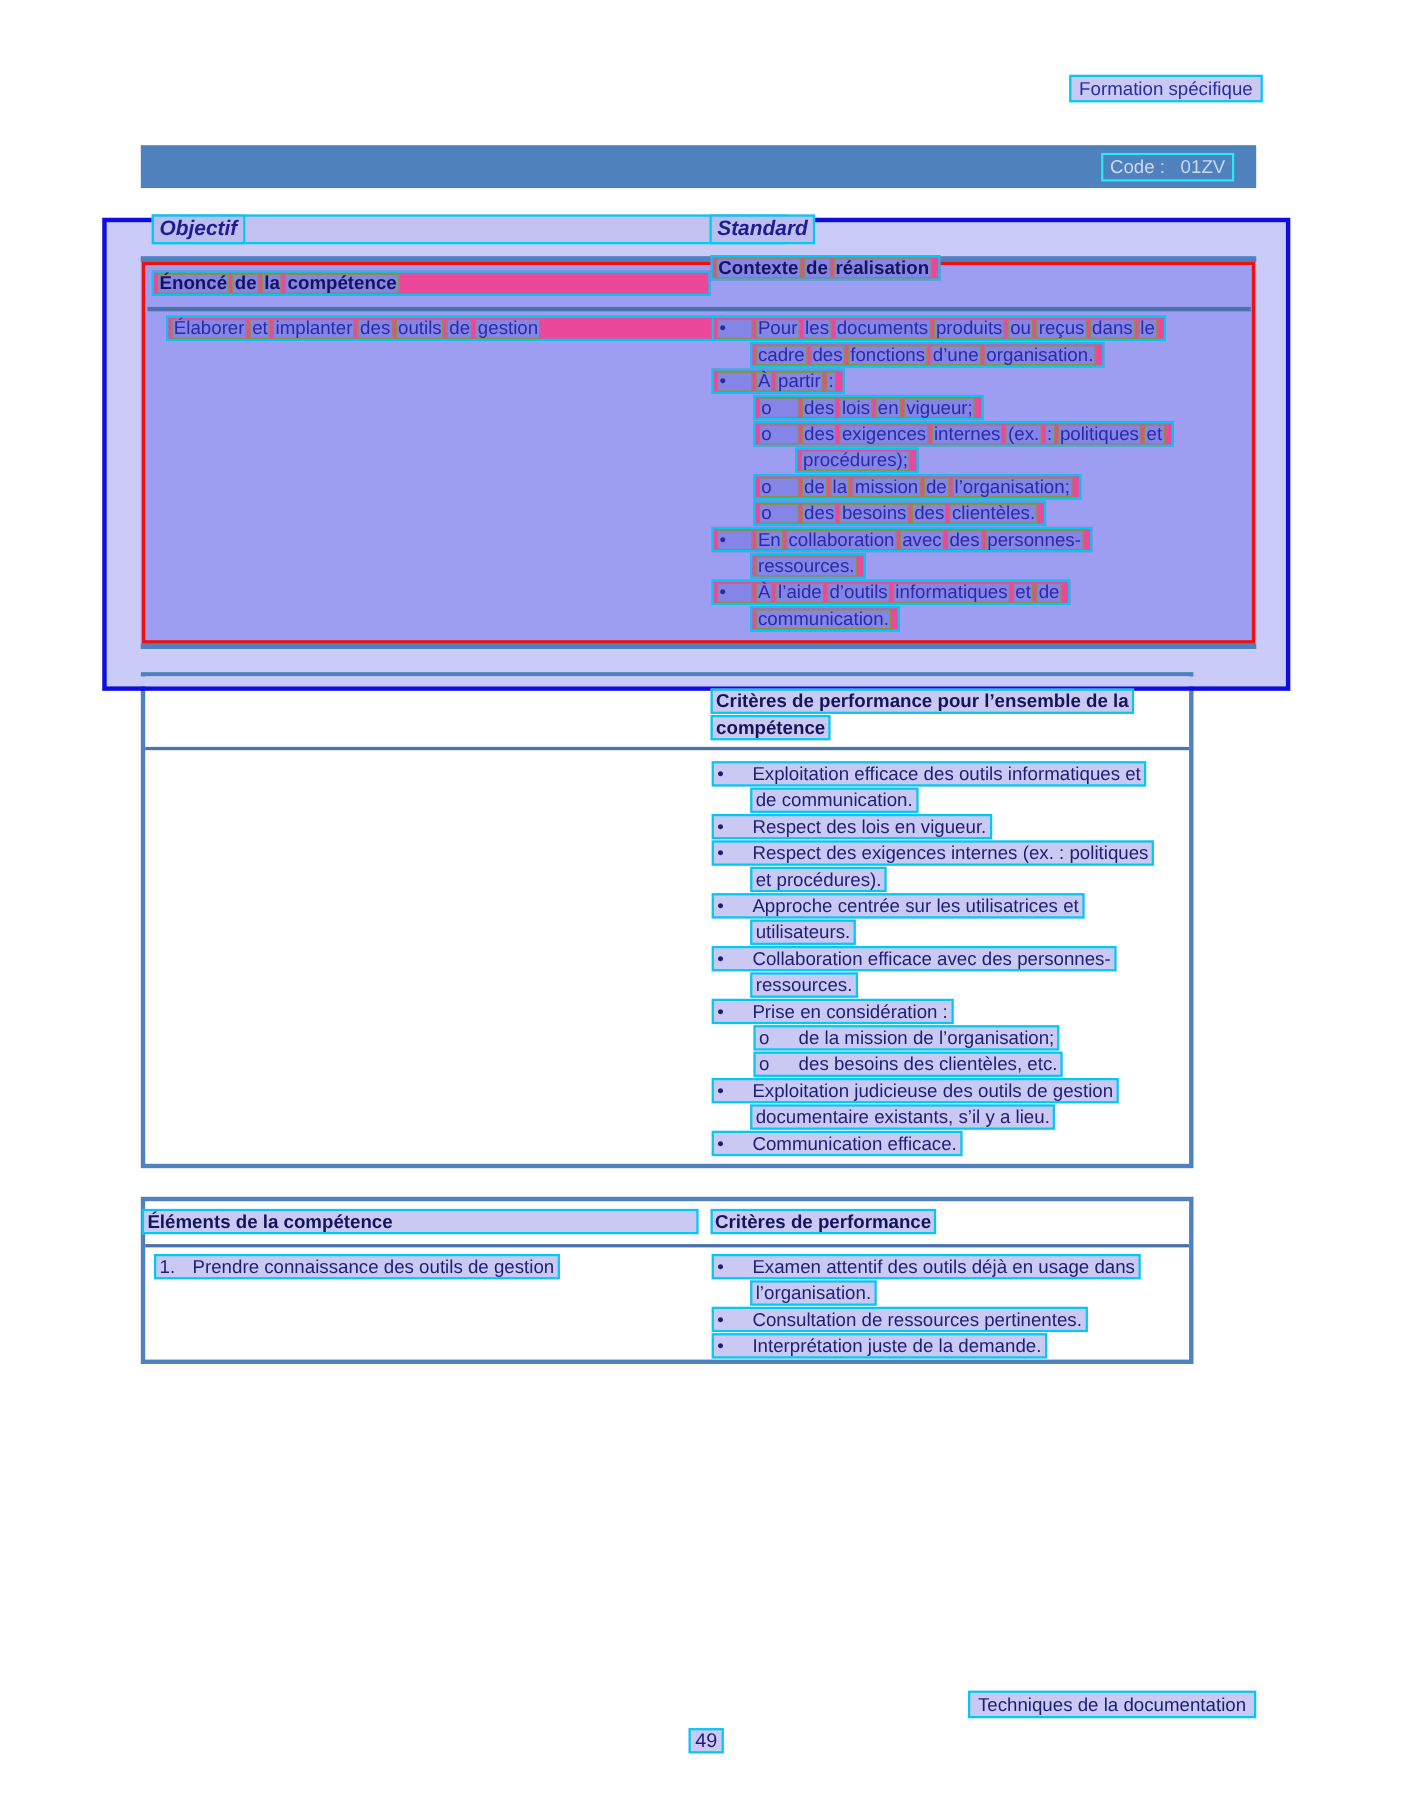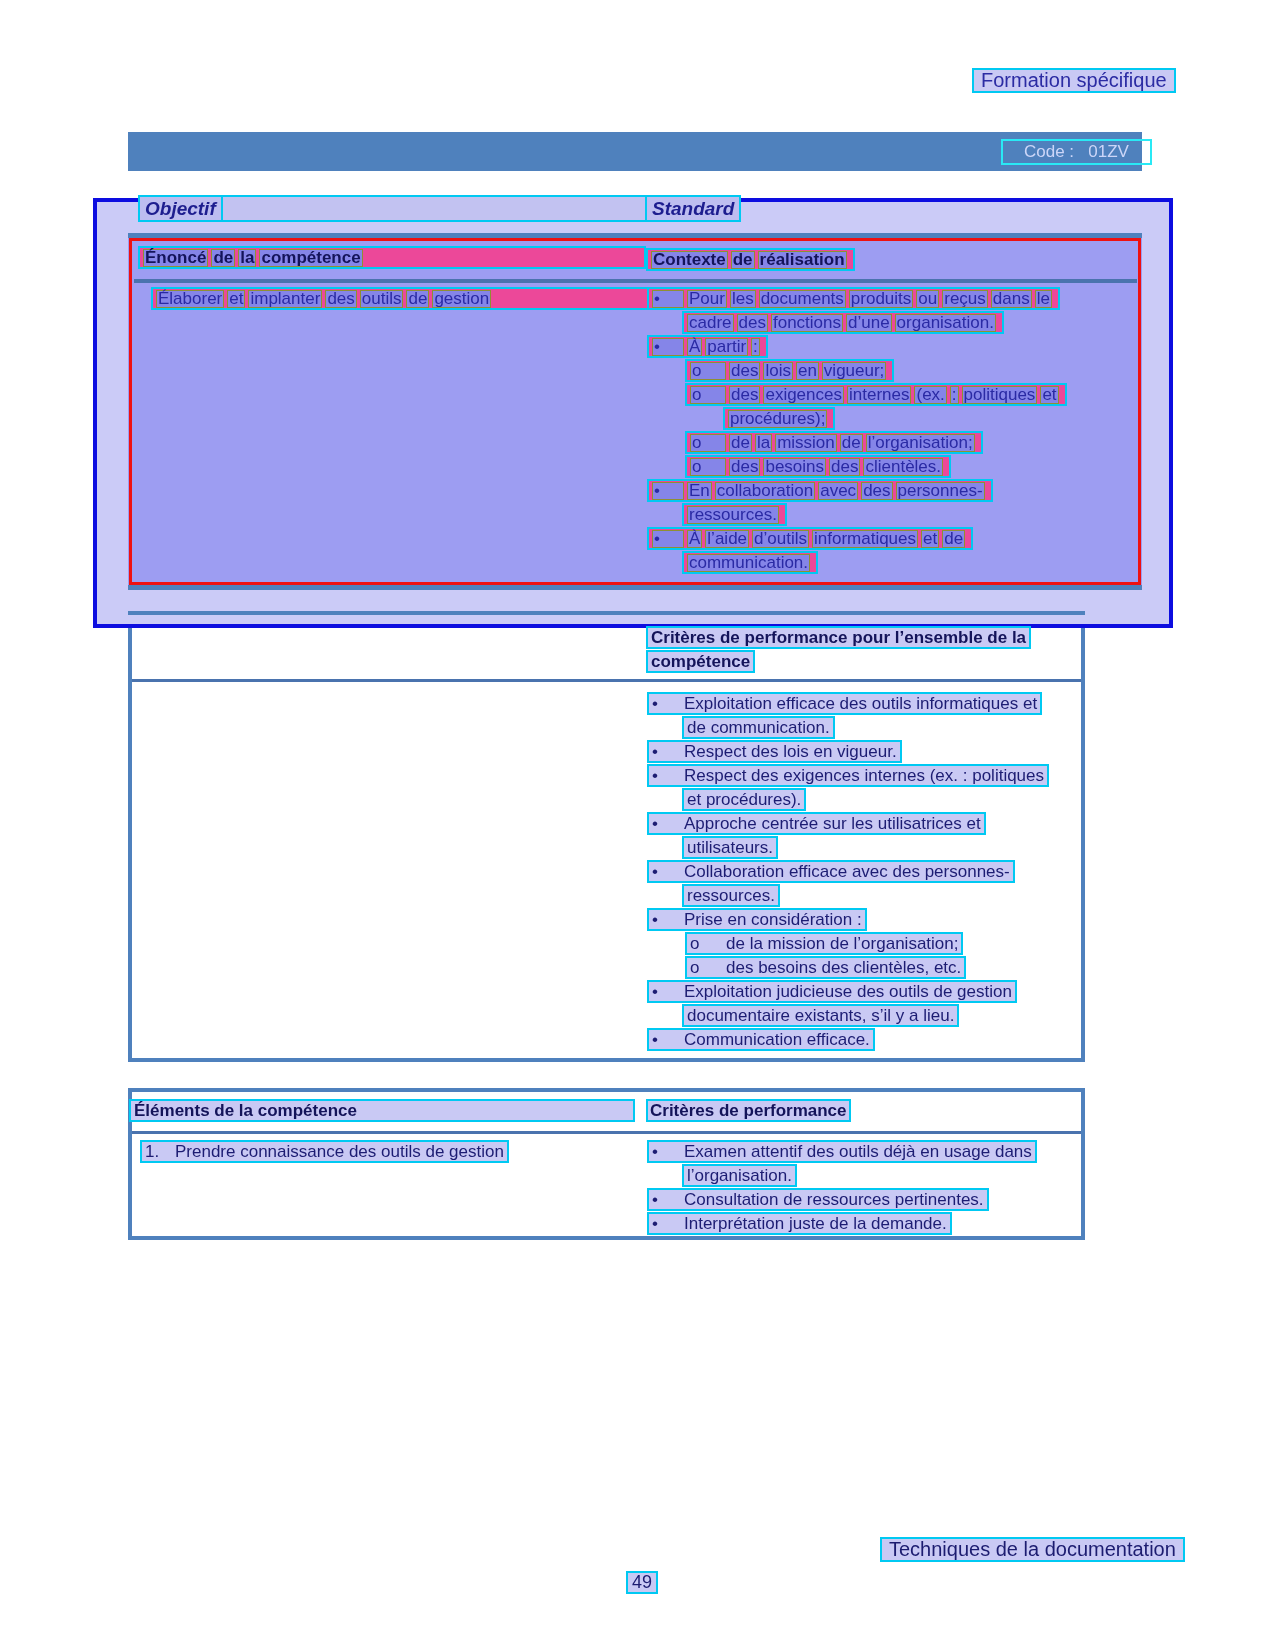--- a/index.html
+++ b/index.html
@@ -4,21 +4,21 @@
 <style>
   html,body{margin:0;padding:0;background:#ffffff;}
   .page{position:relative;width:1275px;height:1651px;background:#ffffff;overflow:hidden;
         font-family:"Liberation Sans",sans-serif;
         --steel:#4f81bd; --cyan:#00c9f2; --navy1:#2a2aa4; --navy2:#1d1d73; --navyh:#14145a;
         --red:#ee1111; --blue:#0d0de0; --lav:#cbcbf7; --periw:#9d9df2;}
   .abs{position:absolute;}
 
   
   .topbar{background:var(--steel);}
-  .codebox{border:2px solid #29e9f5;color:#ccd6f8;font-size:17px;line-height:22px;padding:0 21px;white-space:pre;}
+  .codebox{border:2px solid #29e9f5;color:#ccd6f8;font-size:17px;line-height:22px;padding:0 6px;white-space:pre;}
 
   
   .outerfill{background:var(--lav);z-index:0;}
   .outerborder{border:4px solid var(--blue);box-sizing:border-box;background:transparent;z-index:3;}
   .patch{background:var(--lav);z-index:2;}
 
   
   .t1{background:var(--periw);border-top:5px solid var(--steel);border-bottom:5px solid var(--steel);box-sizing:border-box;z-index:1;}
   .t1red{position:absolute;left:1px;right:1px;top:0;bottom:0;border:3px solid var(--red);}
   .sep{background:#4a73ae;z-index:2;}
@@ -47,21 +47,21 @@
   #t1h1 .band{width:508px;}
   #t1c1 .band{width:509px;}
   #t3h1 .band{width:506px;}
 
   
   .objband{background:#c2c2f1;border:2px solid var(--cyan);box-sizing:border-box;height:27px;z-index:5;}
   .objword{position:absolute;top:-2px;border:2px solid var(--cyan);background:#bdbdf0;padding:0 5px;
            font-style:italic;font-weight:bold;font-size:19px;line-height:23px;color:#1d1d8f;white-space:nowrap;}
 
   
-  .lavlabel{border:2px solid var(--cyan);background:#c9c9f4;color:#2b2ba3;font-size:20px;line-height:21px;
+  .lavlabel{border:2px solid var(--cyan);background:#c9c9f4;color:#2b2ba3;font-size:17px;line-height:21px;
             padding:0 7px;white-space:nowrap;z-index:5;}
   .inner-cyan{border:2px solid var(--cyan);padding:0 2px;}
 </style>
 </head>
 <body>
 
 <div class="page">
 
   <div class="abs lavlabel" style="left:972px;top:68px;">Formation spécifique</div>
 
@@ -76,21 +76,21 @@
   </div>
 
   <div class="abs t1" style="left:128px;top:233px;width:1014px;height:357px;">
     <div class="t1red"></div>
   </div>
   <div class="abs sep" style="left:134px;top:279px;width:1003px;height:4px;"></div>
 
   <div id="t1h1" class="abs lines c1 bold" style="left:138px;top:246px;">
       <div class="lrow"><span class="band"><span class="w">Énoncé</span><span class="w">de</span><span class="w">la</span><span class="w">compétence</span></span></div>
     </div>
-  <div id="t1h2" class="abs lines c1 bold" style="left:646px;top:248px;">
+  <div id="t1h2" class="abs lines c1 bold" style="left:646px;top:232px;">
       <div class="lrow"><span class="band"><span class="w">Contexte</span><span class="w">de</span><span class="w">réalisation</span></span></div>
     </div>
   <div id="t1c1" class="abs lines c1" style="left:138px;top:287px;padding-left:13px;">
       <div class="lrow"><span class="band"><span class="w">Élaborer</span><span class="w">et</span><span class="w">implanter</span><span class="w">des</span><span class="w">outils</span><span class="w">de</span><span class="w">gestion</span></span></div>
     </div>
   <div id="t1c2" class="abs lines c1" style="left:647px;top:287px;">
       <div class="lrow"><span class="band"><span class="g gb w">•</span><span class="w">Pour</span><span class="w">les</span><span class="w">documents</span><span class="w">produits</span><span class="w">ou</span><span class="w">reçus</span><span class="w">dans</span><span class="w">le</span></span></div>
       <div class="lrow"><span class="band tc"><span class="w">cadre</span><span class="w">des</span><span class="w">fonctions</span><span class="w">d’une</span><span class="w">organisation.</span></span></div>
       <div class="lrow"><span class="band"><span class="g gb w">•</span><span class="w">À</span><span class="w">partir</span><span class="w">:</span></span></div>
       <div class="lrow"><span class="band ts"><span class="g gs w">o</span><span class="w">des</span><span class="w">lois</span><span class="w">en</span><span class="w">vigueur;</span></span></div>

